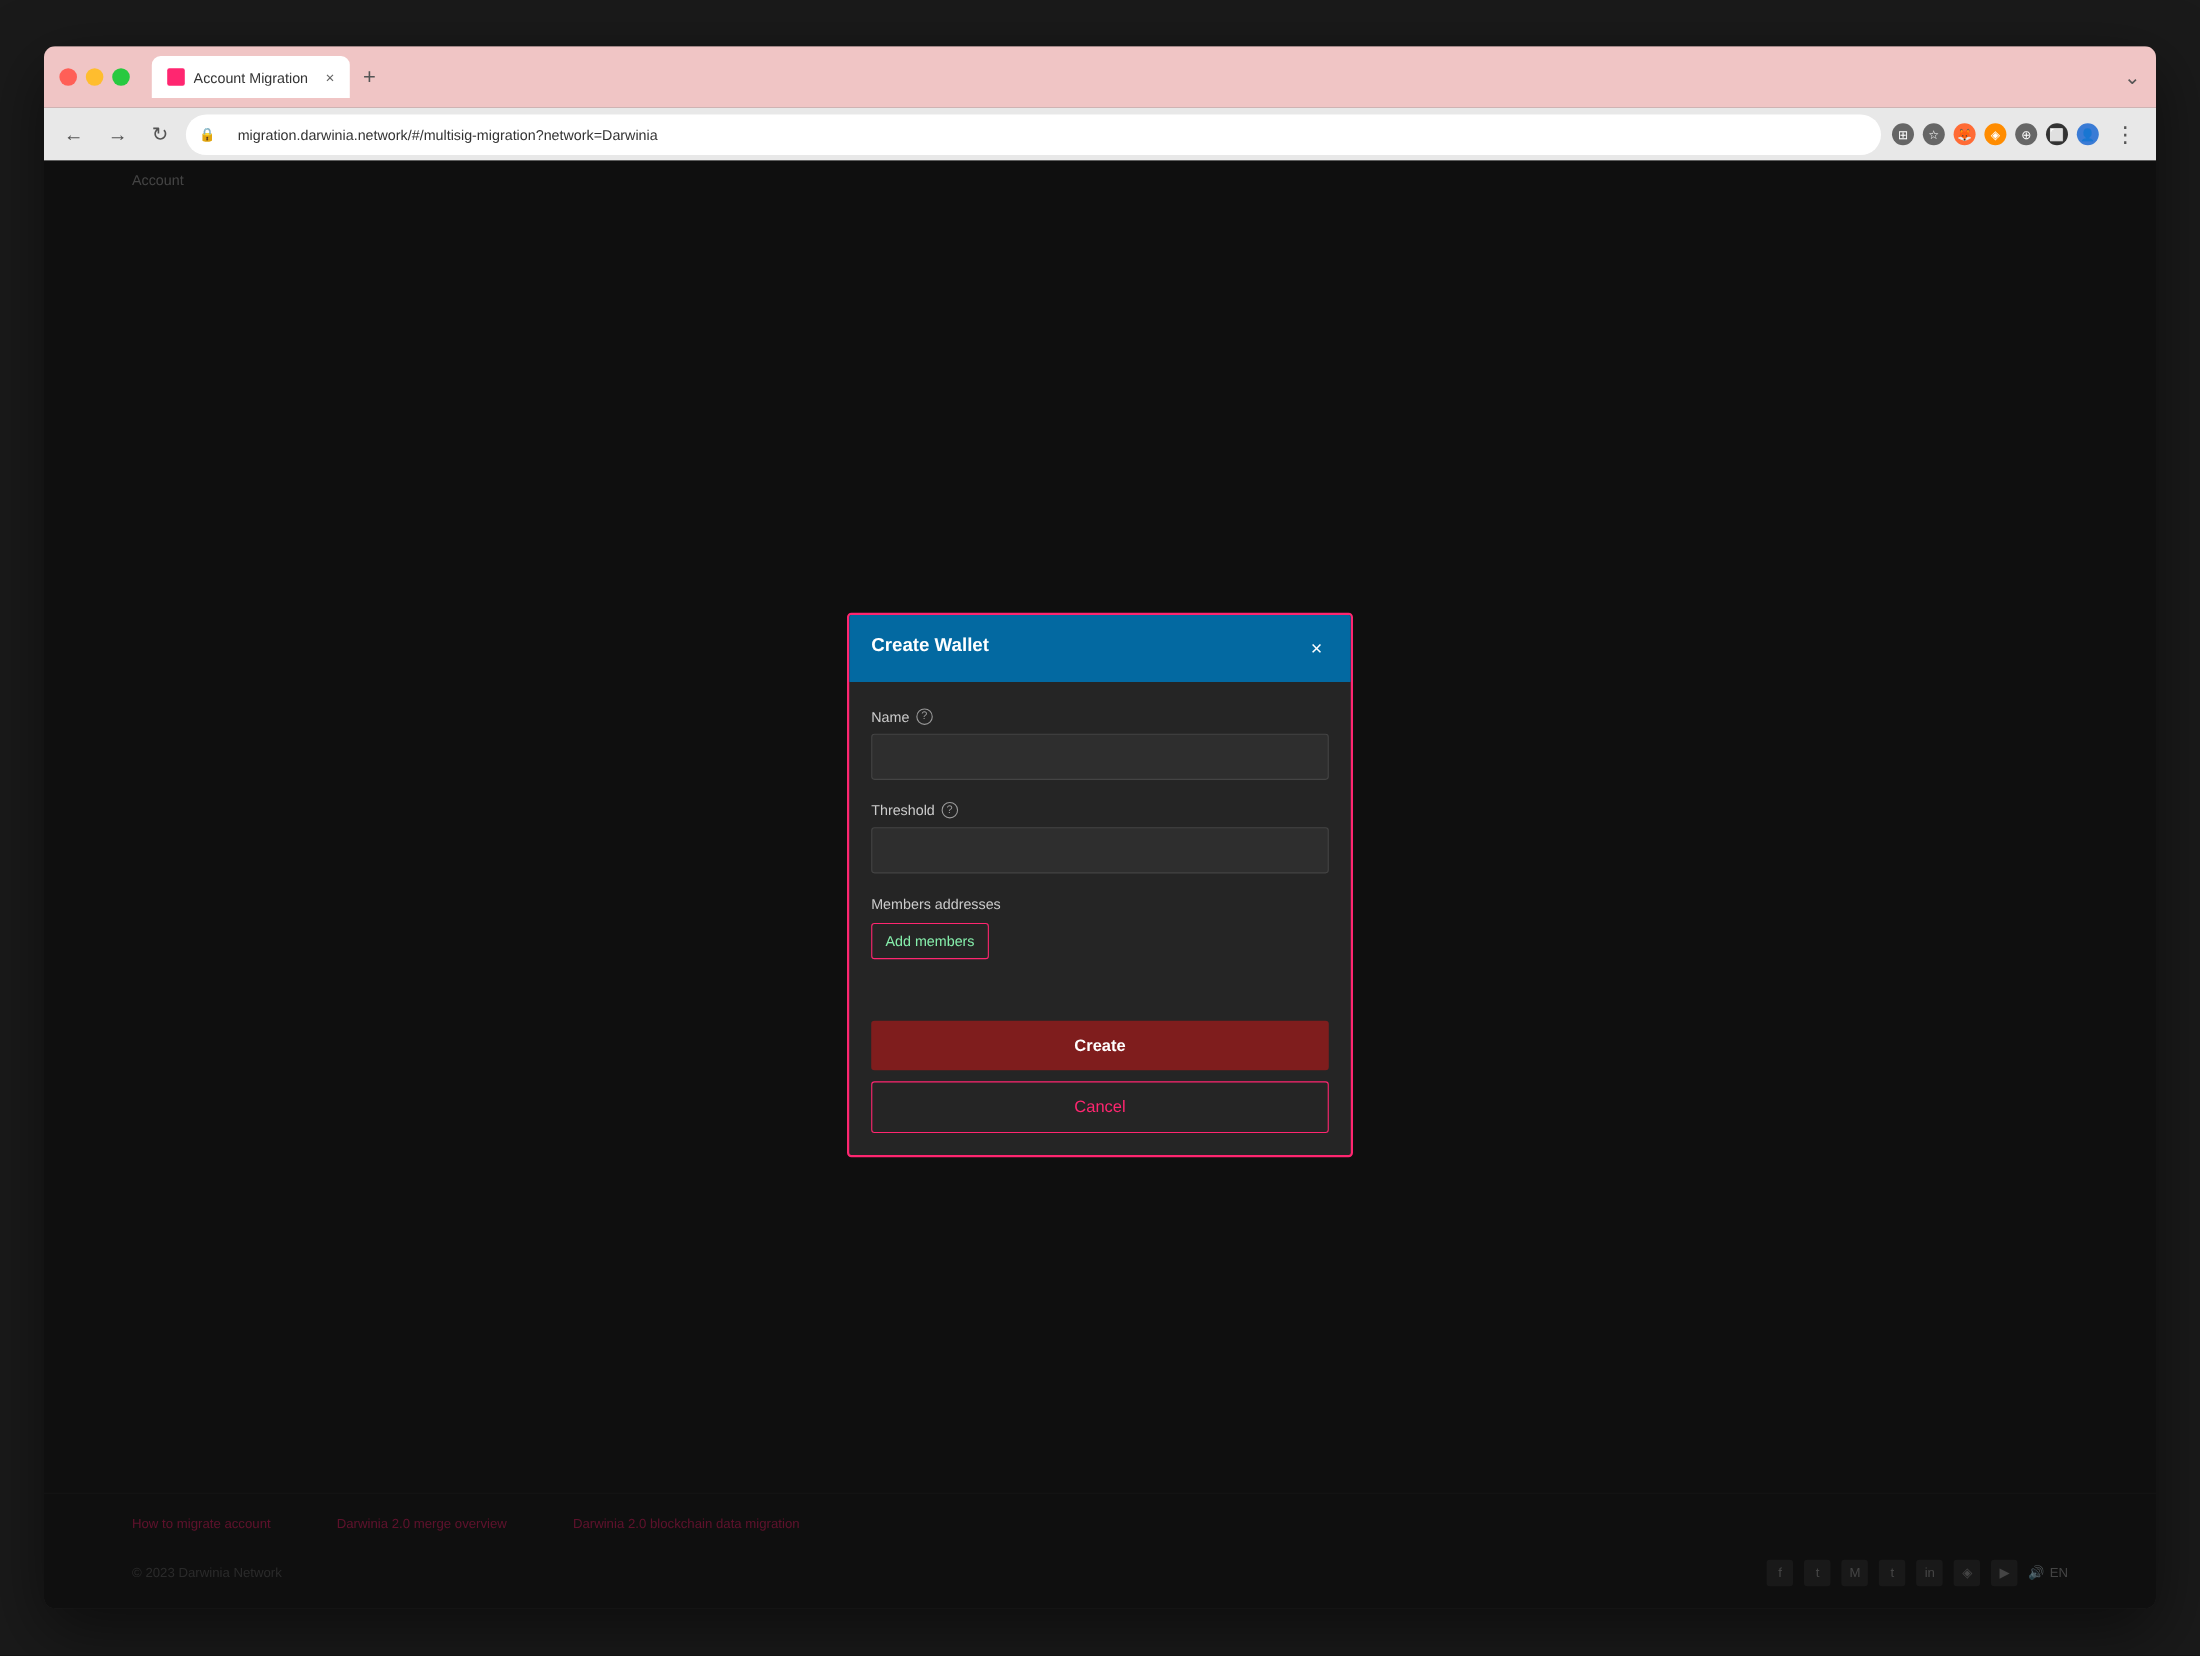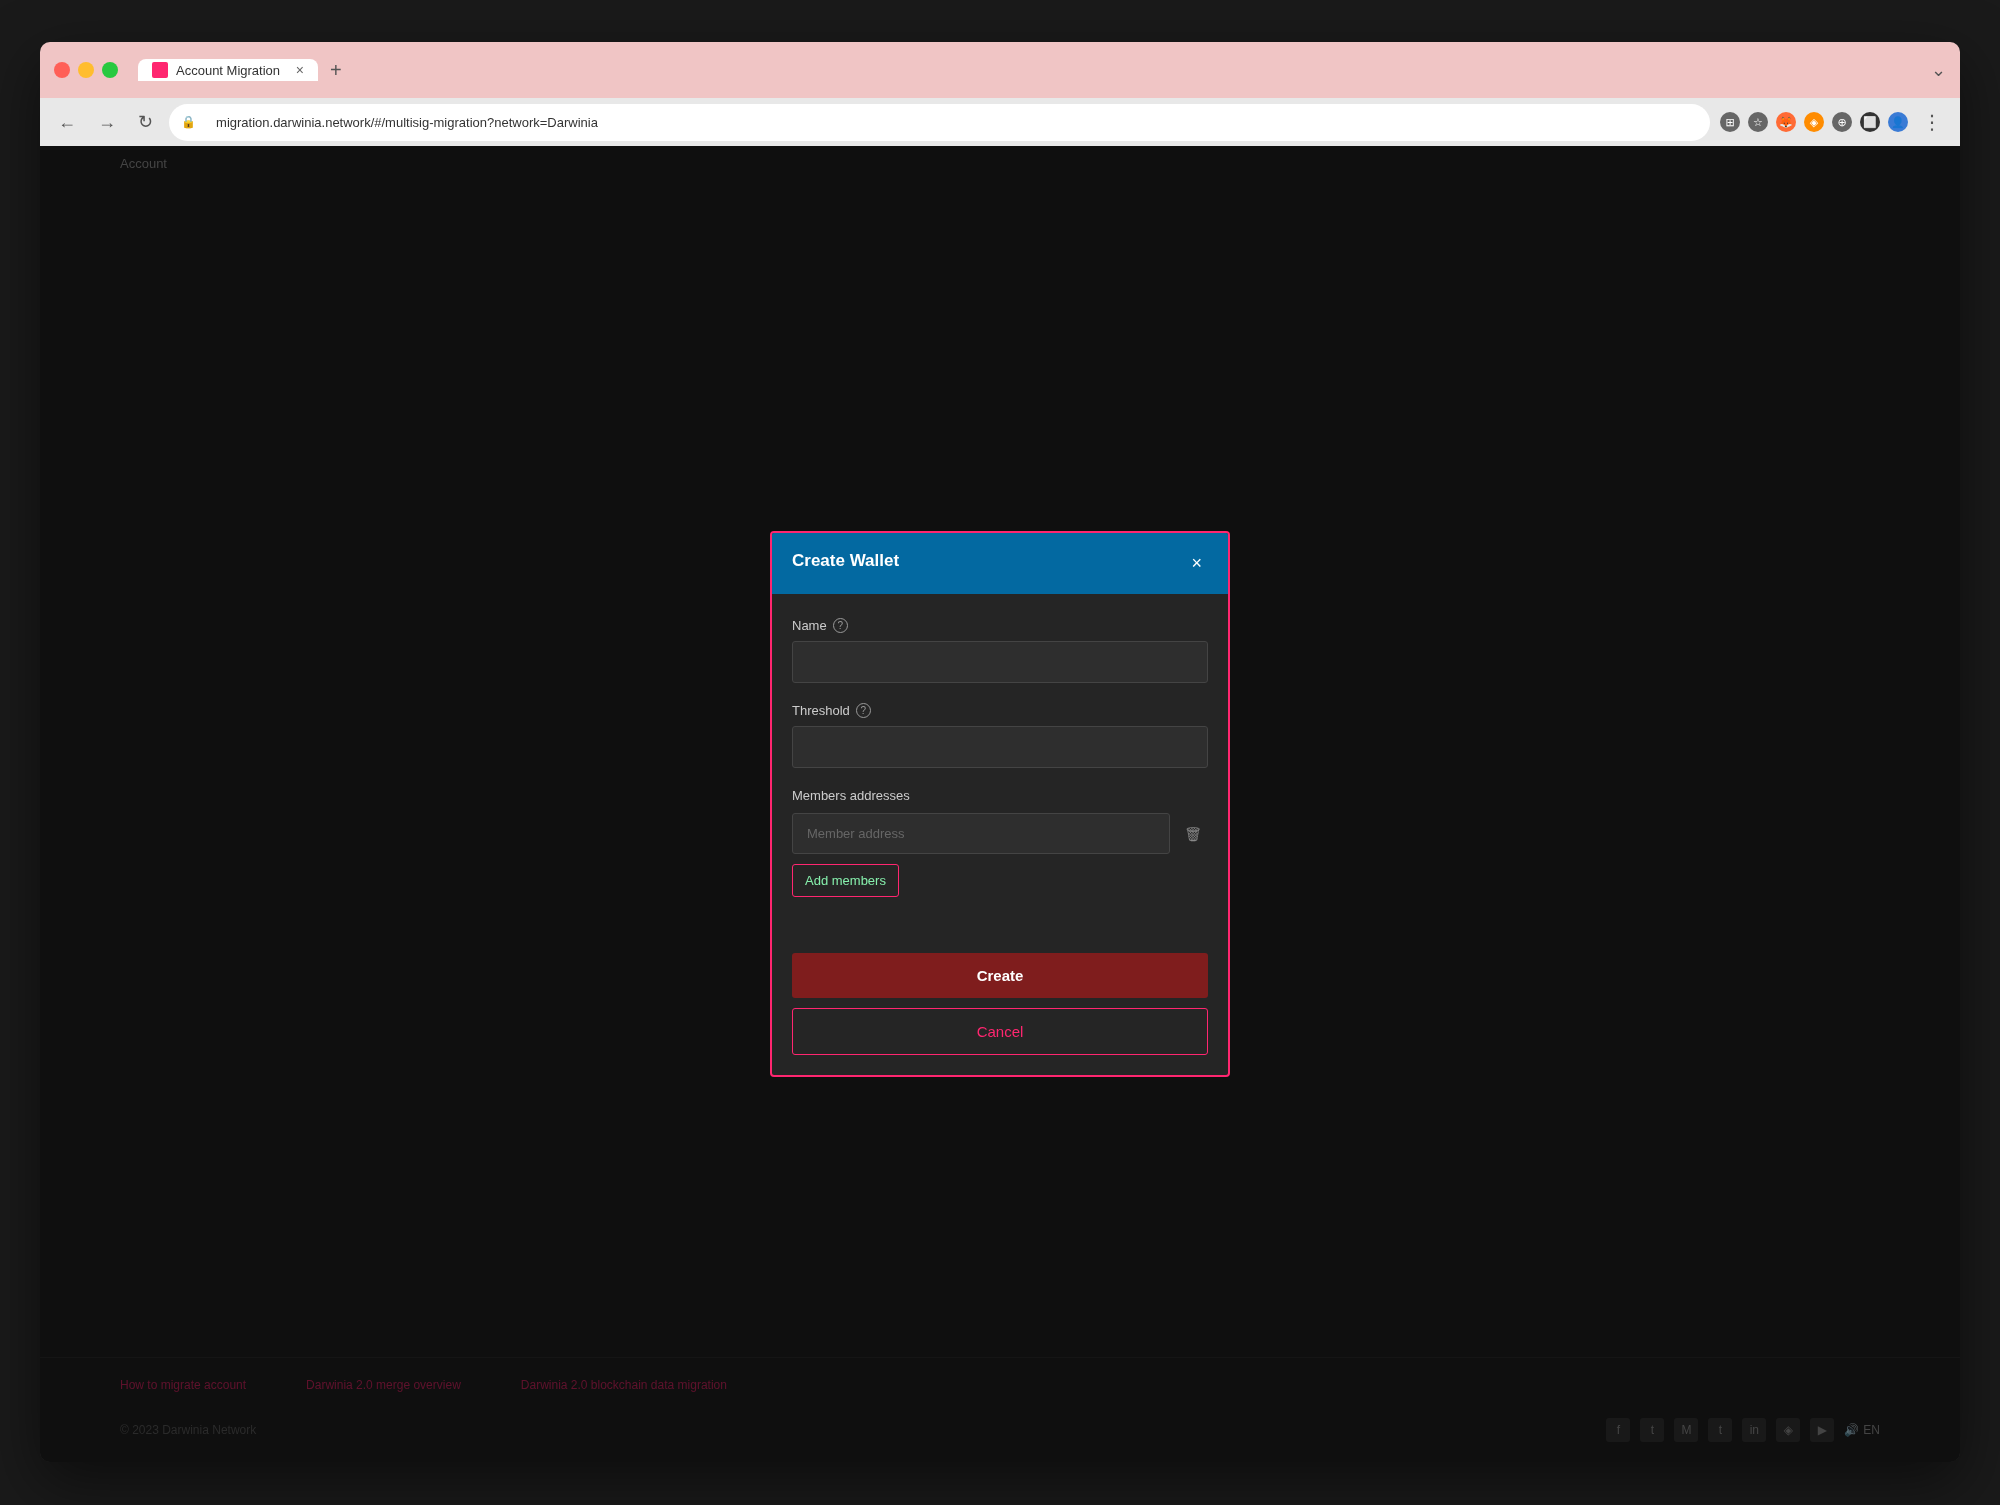--- a/index.html
+++ b/index.html
@@ -62,21 +62,21 @@
     .browser-tab {
       background: #fff;
       border-radius: 8px 8px 0 0;
       padding: 0 14px;
       display: flex;
       align-items: center;
       gap: 8px;
       font-size: 13px;
       color: #333;
       min-width: 180px;
-      height: 22px;
+      height: 38px;
     }
 
     .tab-favicon {
       width: 16px;
       height: 16px;
       background: #ff2670;
       border-radius: 2px;
       flex-shrink: 0;
     }
 
@@ -537,26 +537,20 @@
               <span class="info-icon">?</span>
             </label>
             <input class="form-input" type="text" placeholder="" style="">
           </div>
 
           
 
           
           <div class="form-group">
             <div class="members-label">Members addresses</div>
-            <div class="member-row">
-              <input class="member-input" type="text" placeholder="Member address" style="">
-              <button class="delete-btn">
-                <span class="trash-icon"></span>
-              </button>
-            </div>
             <button class="add-members-btn">Add members</button>
           </div>
 
           
           <button class="create-btn">Create</button>
 
           
           <button class="cancel-btn">Cancel</button>
         </div>
       </div>

